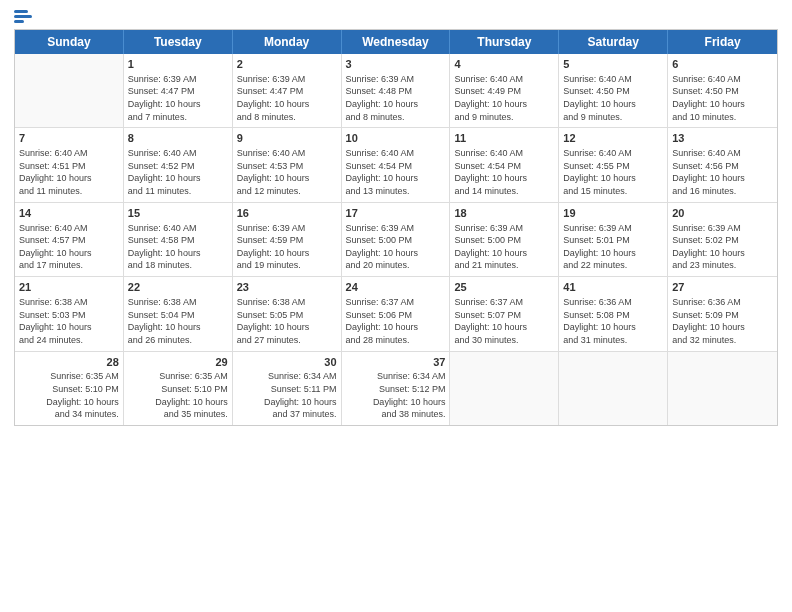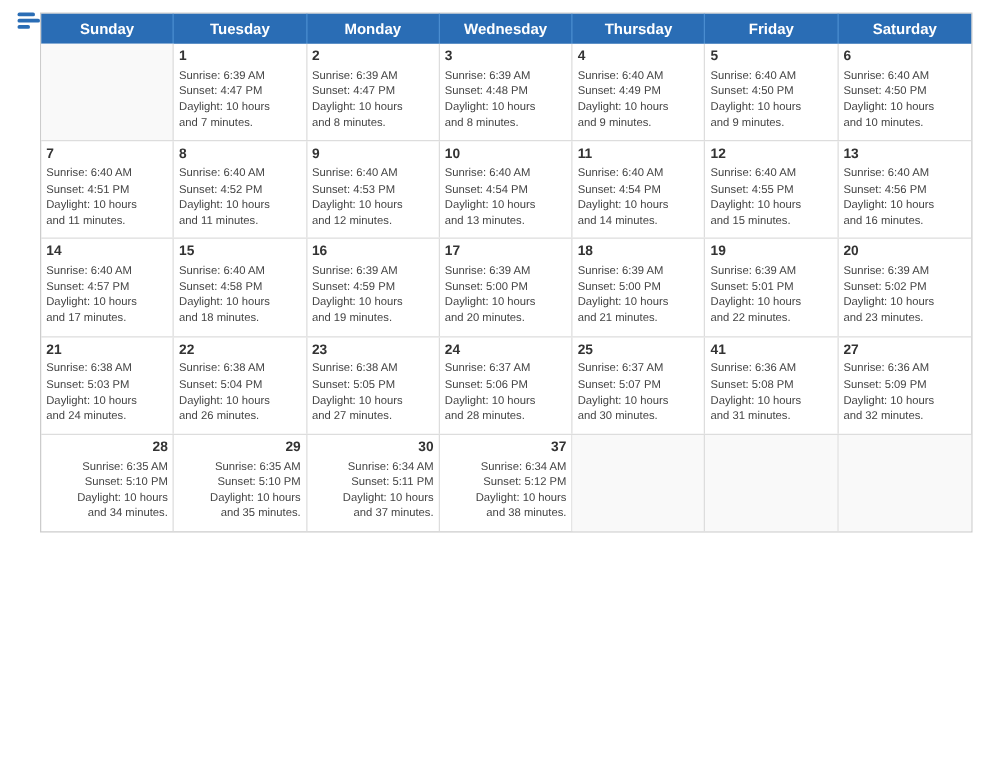--- a/index.html
+++ b/index.html
@@ -8,21 +8,21 @@
       height: 612px;
       font-family: Arial, Helvetica, sans-serif;
       background: #fff;
       overflow: hidden;
     }
     .page {
       width: 792px;
       height: 436px;
       padding: 10px 14px 10px 14px;
       display: flex;
-      flex-direction: row;
+      flex-direction: column;
     }
     .header {
       display: flex;
       justify-content: space-between;
       align-items: flex-start;
       margin-bottom: 6px;
     }
     .logo {
       display: flex;
       align-items: center;
@@ -150,22 +150,22 @@
     </div>
   </div>
 
   <div class="calendar">
     <div class="cal-header-row">
     <div class="cal-header-cell">Sunday</div>
         <div class="cal-header-cell">Tuesday</div>
         <div class="cal-header-cell">Monday</div>
         <div class="cal-header-cell">Wednesday</div>
         <div class="cal-header-cell">Thursday</div>
+        <div class="cal-header-cell">Saturday</div>
         <div class="cal-header-cell">Friday</div>
-        <div class="cal-header-cell">Saturday</div>
       </div>
     <div class="cal-body">
     <div class="cal-week">
           <div class="cal-cell empty"></div>
           <div class="cal-cell">
             <span class="day-number">1</span>
             <div class="cell-info">Sunrise: 6:39 AM<br>Sunset: 4:47 PM<br>Daylight: 10 hours<br>and 7 minutes.</div>
           </div>
           <div class="cal-cell">
             <span class="day-number">2</span>

